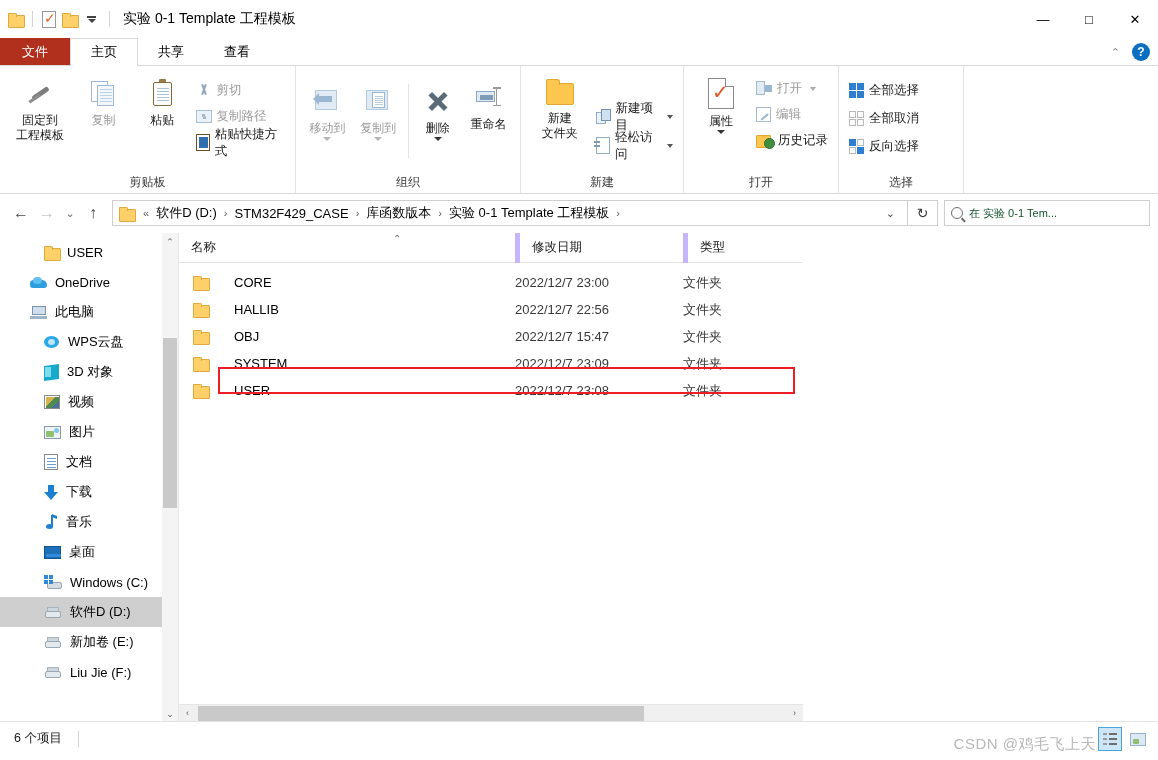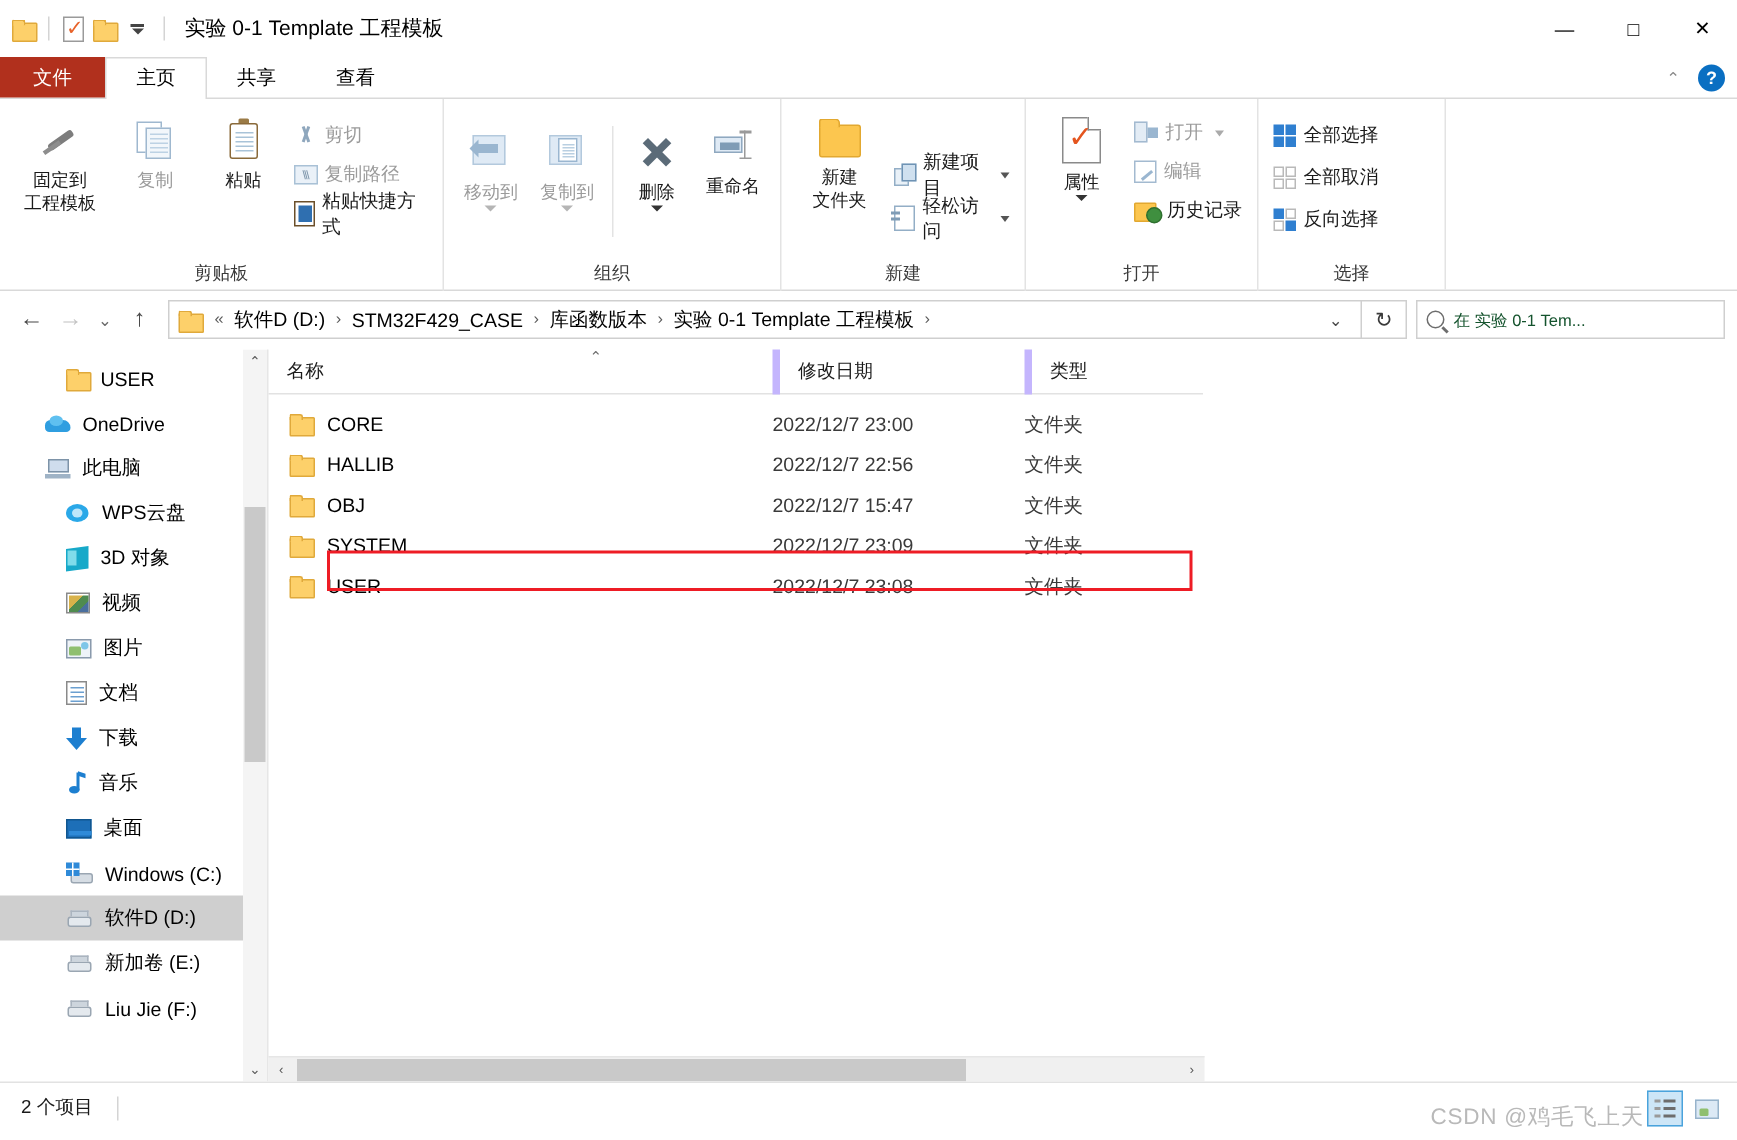--- a/index.html
+++ b/index.html
@@ -169,21 +169,21 @@
   .nvscroll .thumb { position:absolute; left:1px; top:105px; width:14px; height:170px; background:#c9c9c9;}
   .nvscroll .ar.bot { position:absolute; bottom:0; width:16px; }
 
   .filepane { width:624px; position:relative; background:#fff; border-left:1px solid #e6e6e6; }
   .colhead { height:30px; display:flex; align-items:center; border-bottom:1px solid #e2e2e2; position:relative;}
   .colhead .c { font-size:12.5px; color:#1a1a1a; padding-left:12px; position:relative; height:30px; display:flex; align-items:center;}
   .colhead .c + .c { border-left:5px solid #c4b5fd; }
   .sortmark { position:absolute; left:214px; top:0px; font-size:10px; color:#6d6d6d;}
   .rows { padding-top:6px; }
   .row { height:27px; display:flex; align-items:center; font-size:13px; color:#000; }
-  .cell-name { width:336px; display:flex; align-items:center; gap:10px; padding-left:14px;}
+  .cell-name { width:336px; display:flex; align-items:center; gap:26px; padding-left:14px;}
   .cell-date { width:168px; color:#3a3a3a; }
   .cell-type { width:110px; color:#3a3a3a; }
   .hscroll { position:absolute; left:0; bottom:0; width:624px; height:17px; background:#f0f0f0;
      border-top:1px solid #e6e6e6; display:flex; align-items:center;}
   .hscroll .ar { width:17px; text-align:center; color:#5a5a5a; font-size:9px; }
   .hscroll .track { position:relative; flex:1; height:17px; }
   .hscroll .thumb { position:absolute; left:2px; top:1px; width:446px; height:15px; background:#c9c9c9; }
 
   .preview { flex:1; background:#fff; border-left:1px solid #e6e6e6; display:flex; align-items:center;
      justify-content:center; position:relative;}
@@ -634,21 +634,21 @@
         <div class="track">
           <div class="thumb"></div>
         </div>
         <div class="ar">›</div>
       </div>
     </div>
 
   </div>
 
   <div class="statusbar">
-    <div class="st-items">2 个项目</div>
+    <div class="st-items">6 个项目</div>
     <div class="st-sep"></div>
     <div class="viewbtns">
       <div class="vb sel">
         <span class="det-ico">
           <span class="l" style="top:0;"></span>
             <span class="t" style="top:0;"></span>
           <span class="l" style="top:5px;"></span>
             <span class="t" style="top:5px;"></span>
           <span class="l" style="top:10px;"></span>
             <span class="t" style="top:10px;"></span>

